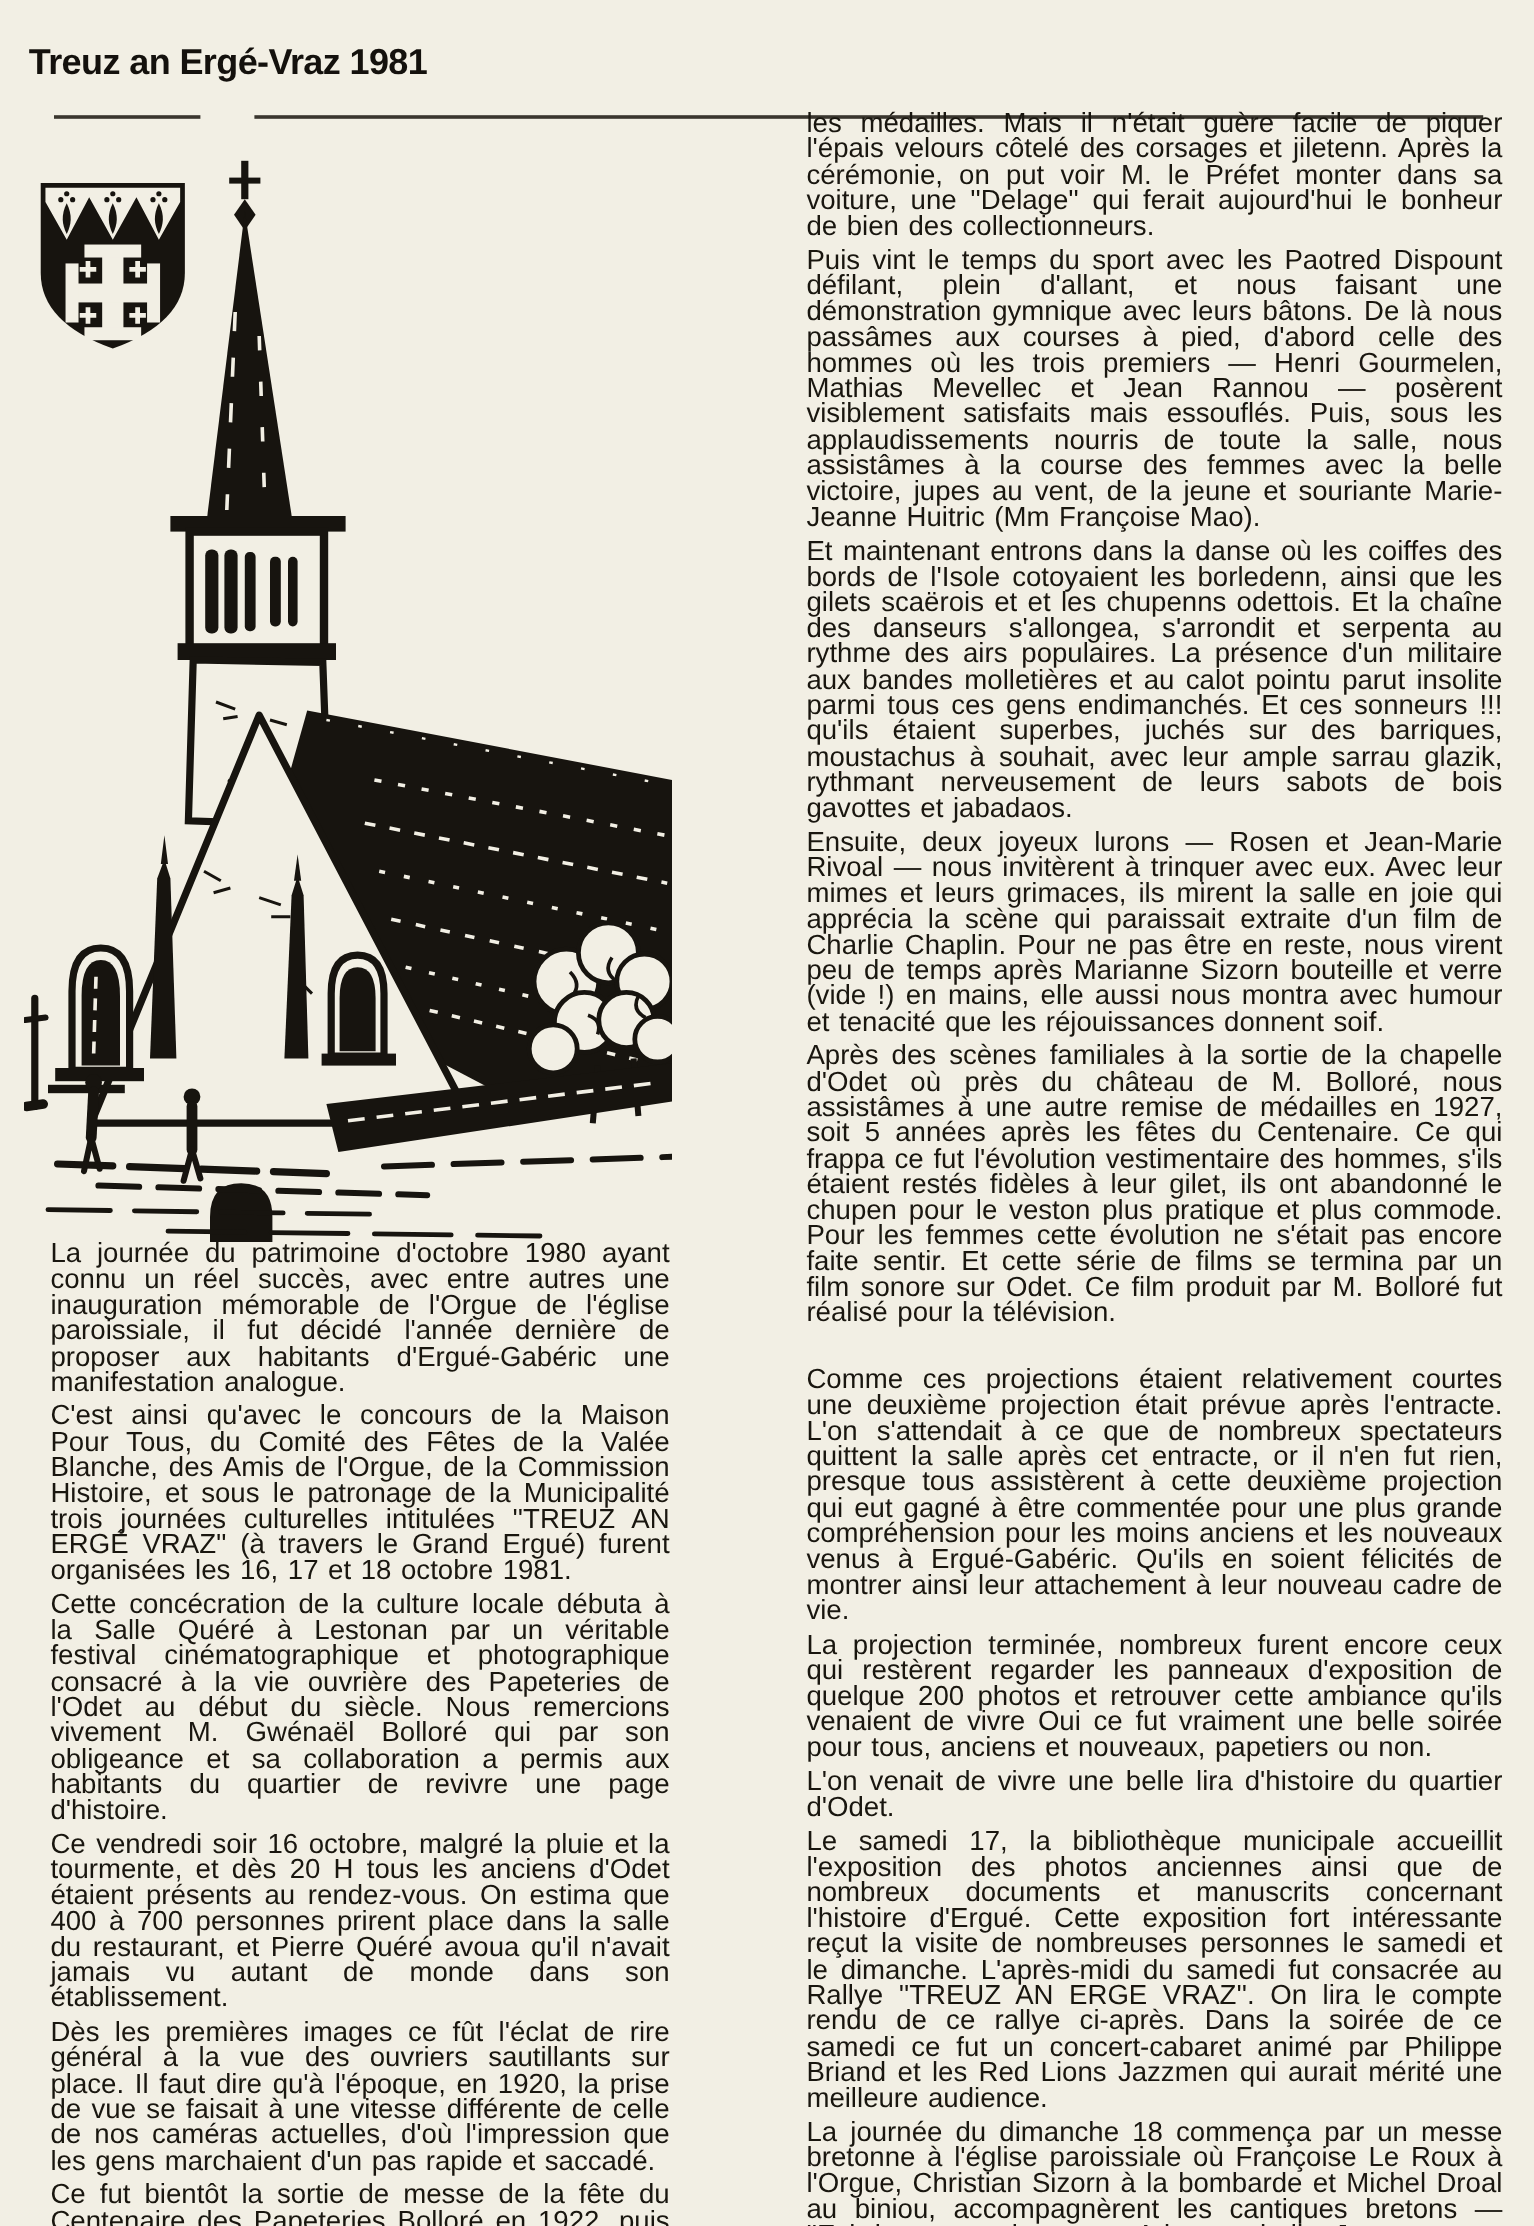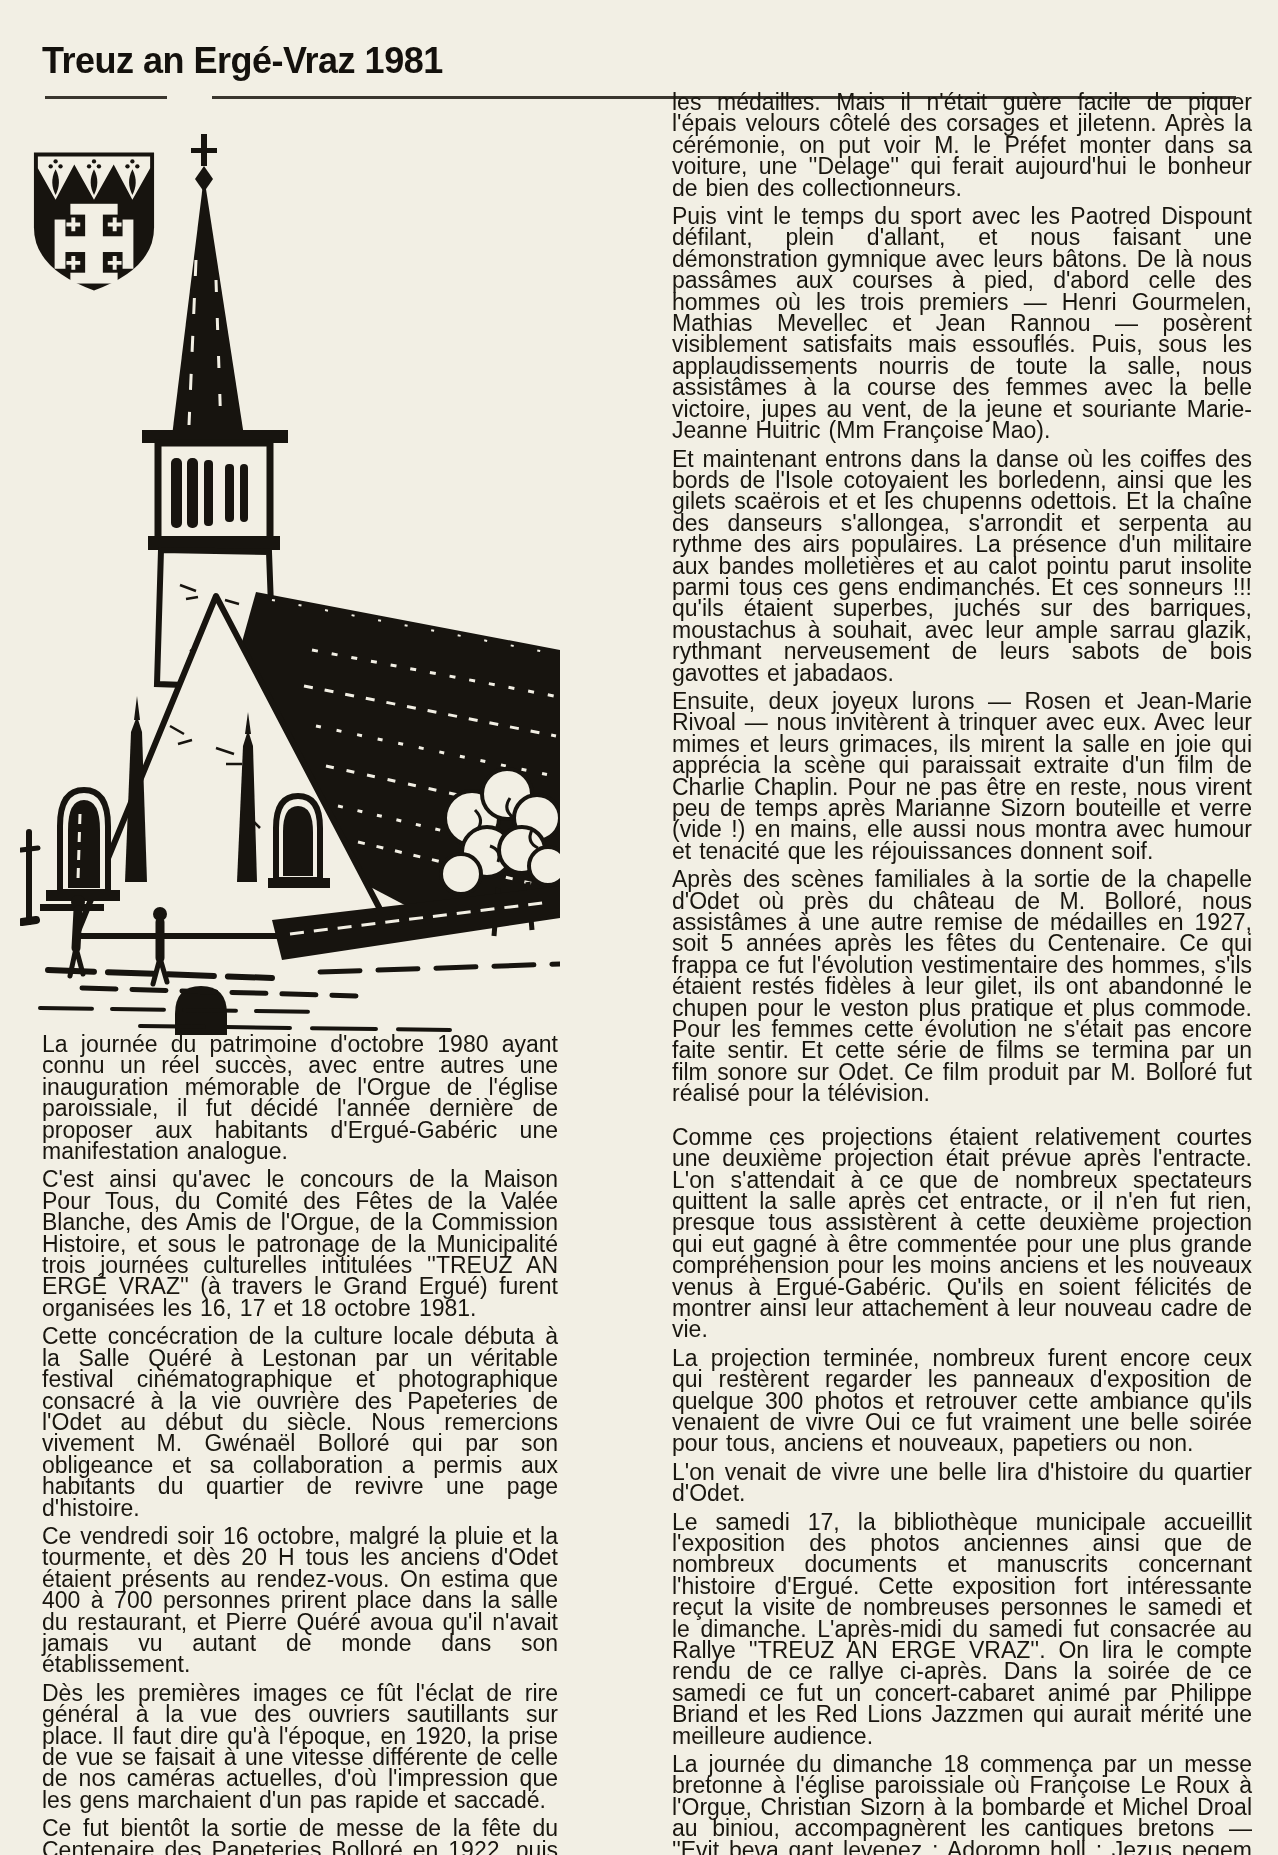--- a/index.html
+++ b/index.html
@@ -2,35 +2,35 @@
 <html><head>
 <meta charset="utf-8">
 <style>
   html,body{margin:0;padding:0;}
   body{
     width:1278px;height:1855px;position:relative;overflow:hidden;
     background:#f2efe4;color:#1b1813;
     font-family:"Liberation Sans",sans-serif;
   }
   .page-title{
-    position:absolute;left:42px;top:16px;
-    font-size:36px;font-weight:700;letter-spacing:-0.5px;color:#14110d;
+    position:absolute;left:24px;top:16px;
+    font-size:30px;font-weight:700;letter-spacing:-0.5px;color:#14110d;
     white-space:nowrap;
   }
   .rule{position:absolute;top:96px;height:3px;background:#3a362e;}
   #rule-a{left:45px;width:122px;}
   #rule-b{left:212px;width:1024px;}
   .col{
     position:absolute;text-align:justify;
     font-size:23px;line-height:21.4px;word-spacing:1.6px;color:#19160f;
   }
   .col p{margin:0 0 7px 0;}
   .col-left{left:42px;top:1034px;width:516px;}
   .col-right{left:672px;top:92px;width:580px;}
-  p.gap-before{margin-top:22px;}
+  p.gap-before{margin-top:34px;}
   .artwork{position:absolute;left:20px;top:130px;width:540px;height:905px;}
   .coa{position:absolute;left:30px;top:148px;width:128px;height:147px;}
 </style>
 </head>
 <body>
 
 <h1 class="page-title">Treuz an Ergé-Vraz 1981</h1>
 <div class="rule" id="rule-a"></div>
 <div class="rule" id="rule-b"></div>
 
@@ -188,18 +188,18 @@
   <p>Ce fut bientôt la sortie de messe de la fête du Centenaire des Papeteries Bolloré en 1922, puis la remise des médailles de travail. L'assemblée se fait alors plus attentive et à chaque visage qui paraissait sur l'écran fusait aussitôt un nom, parfois affabulé d'un sobriquet qui mettait en joie les anciens. M Bolloré remettait à chaque médaillé un diplôme bien enroulé et c'est un préfet bonhomme et souriant qui épinglait consciencieusement</p>
 </div>
 
 <div class="col col-right">
   <p>les médailles. Mais il n'était guère facile de piquer l'épais velours côtelé des corsages et jiletenn. Après la cérémonie, on put voir M. le Préfet monter dans sa voiture, une ''Delage'' qui ferait aujourd'hui le bonheur de bien des collectionneurs.</p>
   <p>Puis vint le temps du sport avec les Paotred Dispount défilant, plein d'allant, et nous faisant une démonstration gymnique avec leurs bâtons. De là nous passâmes aux courses à pied, d'abord celle des hommes où les trois premiers — Henri Gourmelen, Mathias Mevellec et Jean Rannou — posèrent visiblement satisfaits mais essouflés. Puis, sous les applaudissements nourris de toute la salle, nous assistâmes à la course des femmes avec la belle victoire, jupes au vent, de la jeune et souriante Marie-Jeanne Huitric (Mm Françoise Mao).</p>
   <p>Et maintenant entrons dans la danse où les coiffes des bords de l'Isole cotoyaient les borledenn, ainsi que les gilets scaërois et et les chupenns odettois. Et la chaîne des danseurs s'allongea, s'arrondit et serpenta au rythme des airs populaires. La présence d'un militaire aux bandes molletières et au calot pointu parut insolite parmi tous ces gens endimanchés. Et ces sonneurs !!! qu'ils étaient superbes, juchés sur des barriques, moustachus à souhait, avec leur ample sarrau glazik, rythmant nerveusement de leurs sabots de bois gavottes et jabadaos.</p>
   <p>Ensuite, deux joyeux lurons — Rosen et Jean-Marie Rivoal — nous invitèrent à trinquer avec eux. Avec leur mimes et leurs grimaces, ils mirent la salle en joie qui apprécia la scène qui paraissait extraite d'un film de Charlie Chaplin. Pour ne pas être en reste, nous virent peu de temps après Marianne Sizorn bouteille et verre (vide !) en mains, elle aussi nous montra avec humour et tenacité que les réjouissances donnent soif.</p>
   <p>Après des scènes familiales à la sortie de la chapelle d'Odet où près du château de M. Bolloré, nous assistâmes à une autre remise de médailles en 1927, soit 5 années après les fêtes du Centenaire. Ce qui frappa ce fut l'évolution vestimentaire des hommes, s'ils étaient restés fidèles à leur gilet, ils ont abandonné le chupen pour le veston plus pratique et plus commode. Pour les femmes cette évolution ne s'était pas encore faite sentir. Et cette série de films se termina par un film sonore sur Odet. Ce film produit par M. Bolloré fut réalisé pour la télévision.</p>
   <p class="gap-before">Comme ces projections étaient relativement courtes une deuxième projection était prévue après l'entracte. L'on s'attendait à ce que de nombreux spectateurs quittent la salle après cet entracte, or il n'en fut rien, presque tous assistèrent à cette deuxième projection qui eut gagné à être commentée pour une plus grande compréhension pour les moins anciens et les nouveaux venus à Ergué-Gabéric. Qu'ils en soient félicités de montrer ainsi leur attachement à leur nouveau cadre de vie.</p>
-  <p>La projection terminée, nombreux furent encore ceux qui restèrent regarder les panneaux d'exposition de quelque 300 photos et retrouver cette ambiance qu'ils venaient de vivre Oui ce fut vraiment une belle soirée pour tous, anciens et nouveaux, papetiers ou non.</p>
+  <p>La projection terminée, nombreux furent encore ceux qui restèrent regarder les panneaux d'exposition de quelque 200 photos et retrouver cette ambiance qu'ils venaient de vivre Oui ce fut vraiment une belle soirée pour tous, anciens et nouveaux, papetiers ou non.</p>
   <p>L'on venait de vivre une belle lira d'histoire du quartier d'Odet.</p>
   <p>Le samedi 17, la bibliothèque municipale accueillit l'exposition des photos anciennes ainsi que de nombreux documents et manuscrits concernant l'histoire d'Ergué. Cette exposition fort intéressante reçut la visite de nombreuses personnes le samedi et le dimanche. L'après-midi du samedi fut consacrée au Rallye ''TREUZ AN ERGE VRAZ''. On lira le compte rendu de ce rallye ci-après. Dans la soirée de ce samedi ce fut un concert-cabaret animé par Philippe Briand et les Red Lions Jazzmen qui aurait mérité une meilleure audience.</p>
   <p>La journée du dimanche 18 commença par un messe bretonne à l'église paroissiale où Françoise Le Roux à l'Orgue, Christian Sizorn à la bombarde et Michel Droal au biniou, accompagnèrent les cantiques bretons — ''Evit beva gant levenez ; Adoromp holl ; Jezus pegem bras ve ; l'Angelus'' — que chantèrent à pleine voix et avec ferveur une nombreuse assemblée. Puis l'après midi fut consacrée à la visite des monuments et églises de la commune qui avaient ouvert leurs portes à cette occasion.</p>
   <p>TREUZ AN ERGE VRAS a donc connu un bon succès. Peut-être que l'an prochain pourra-t-on continuer sur un autre thème qui est à intitulées.</p>
 </div>
 
 </body></html>

